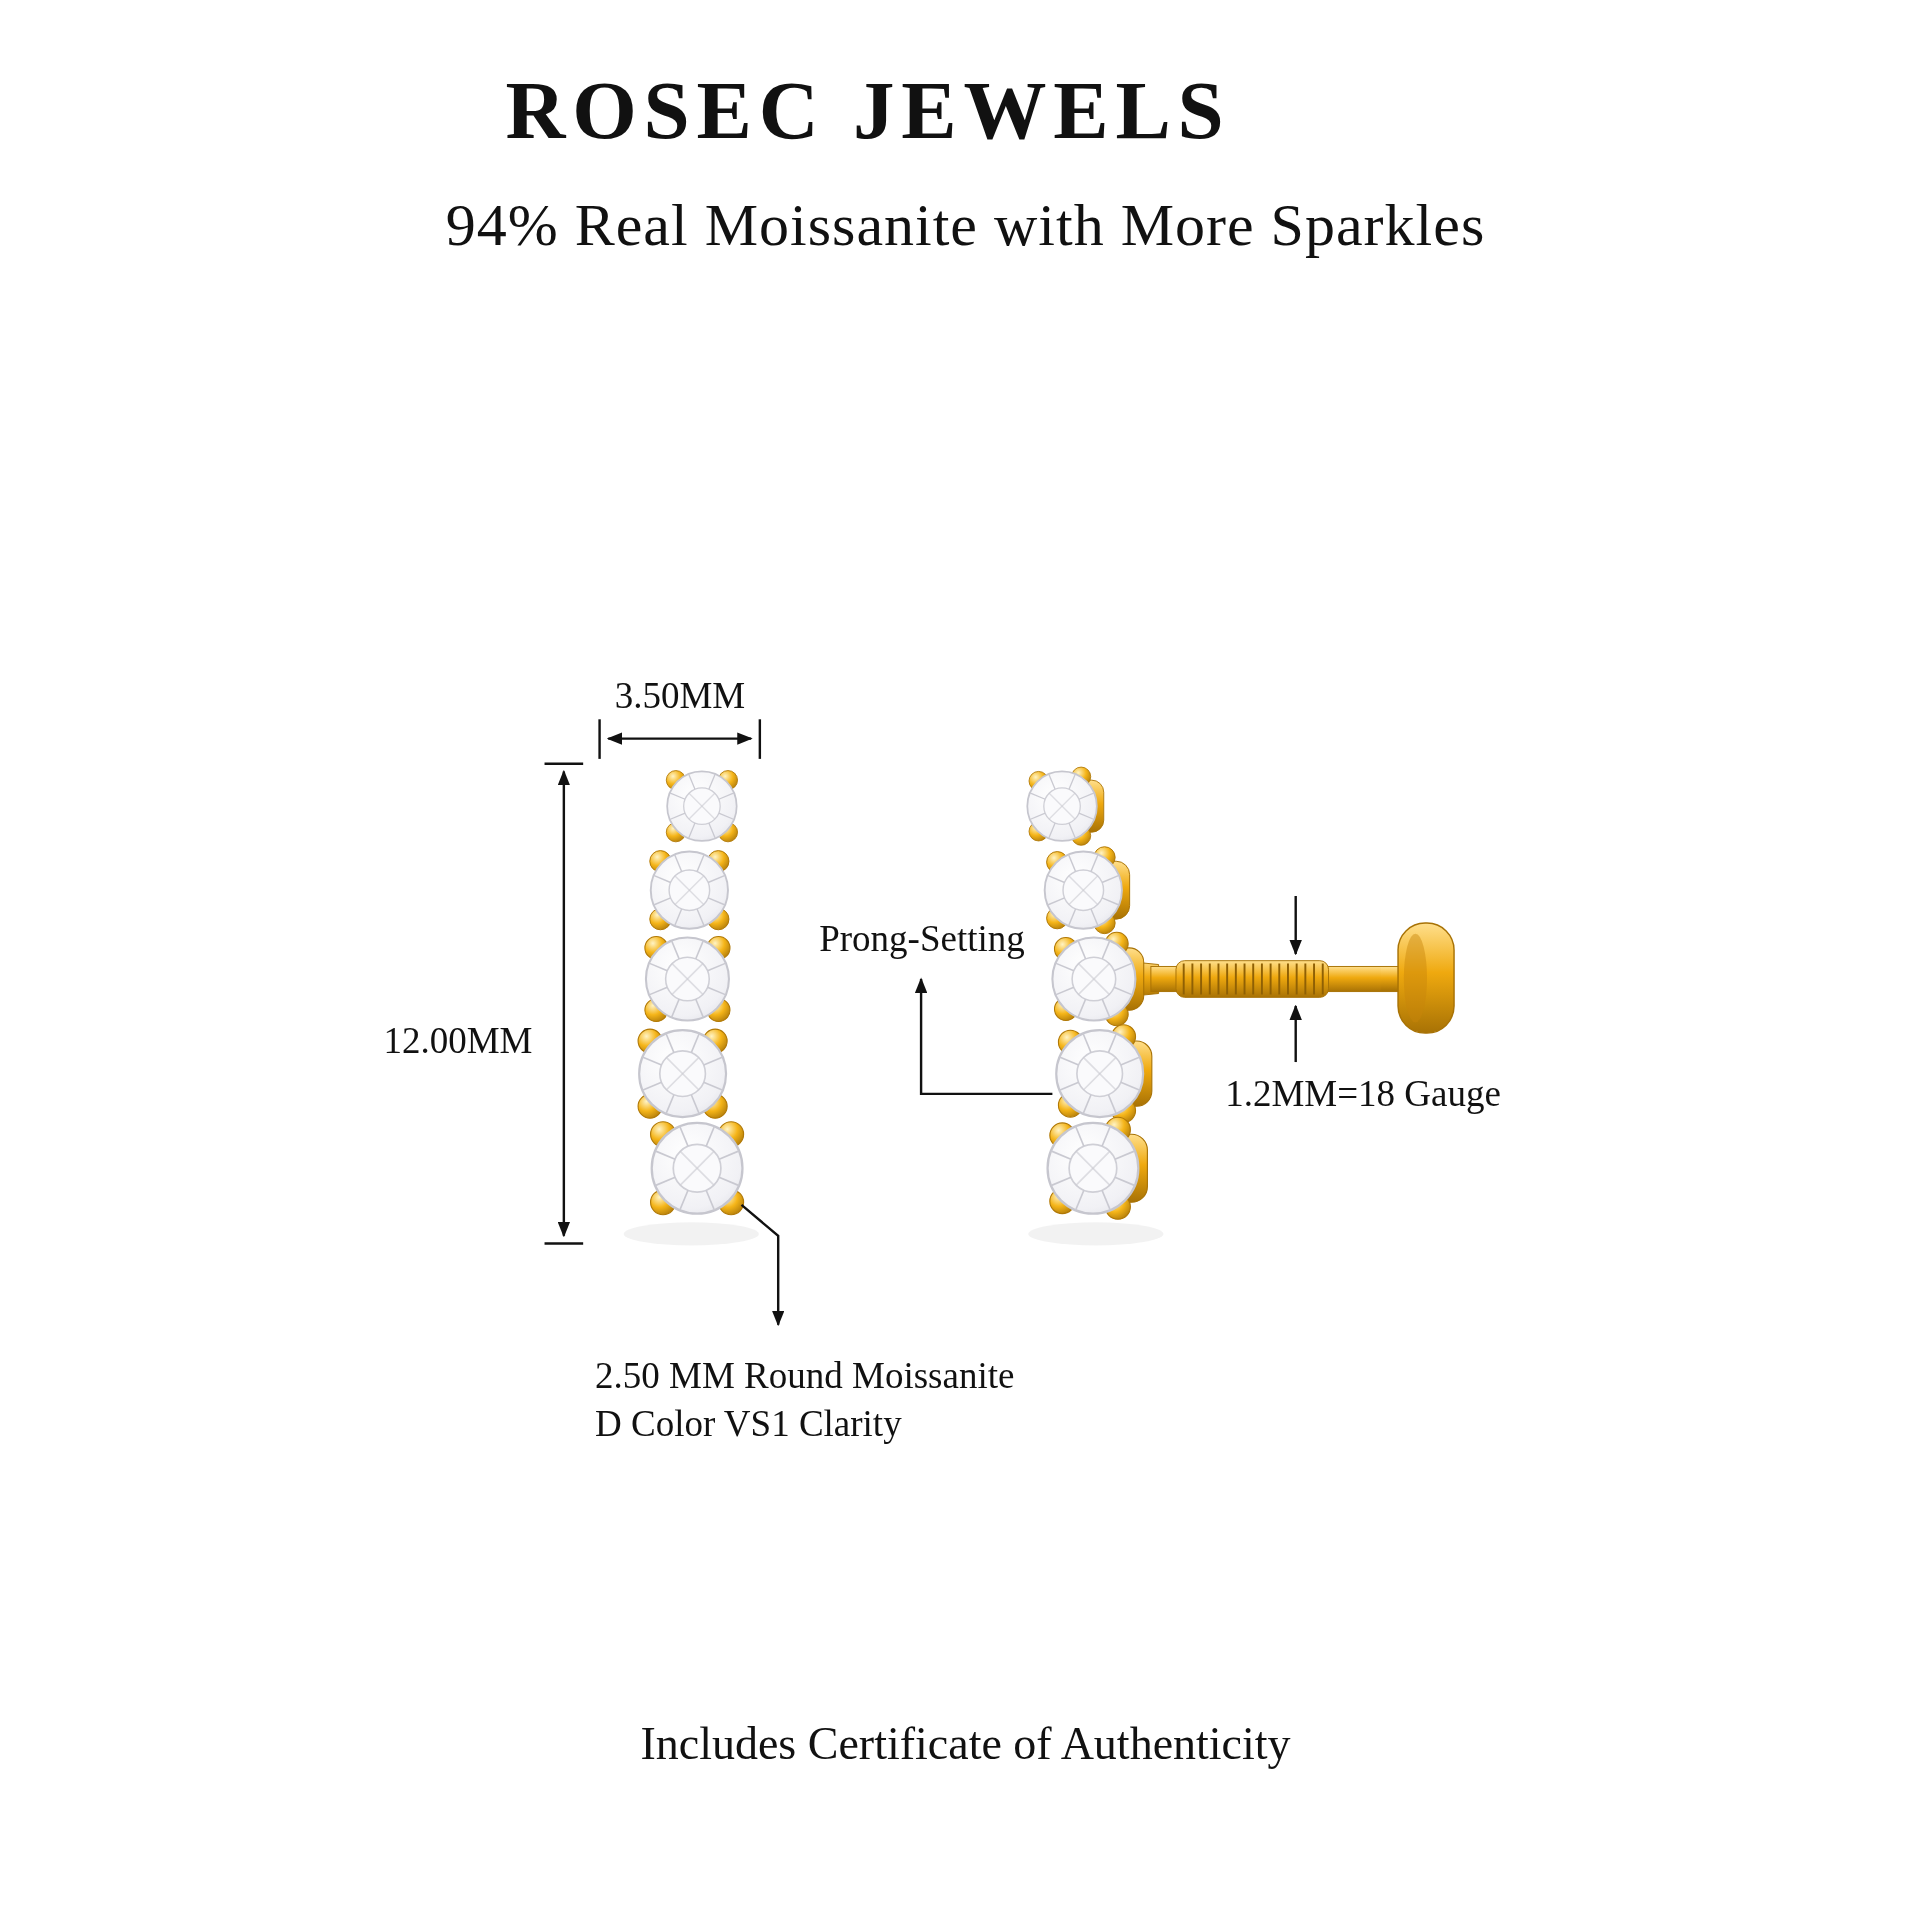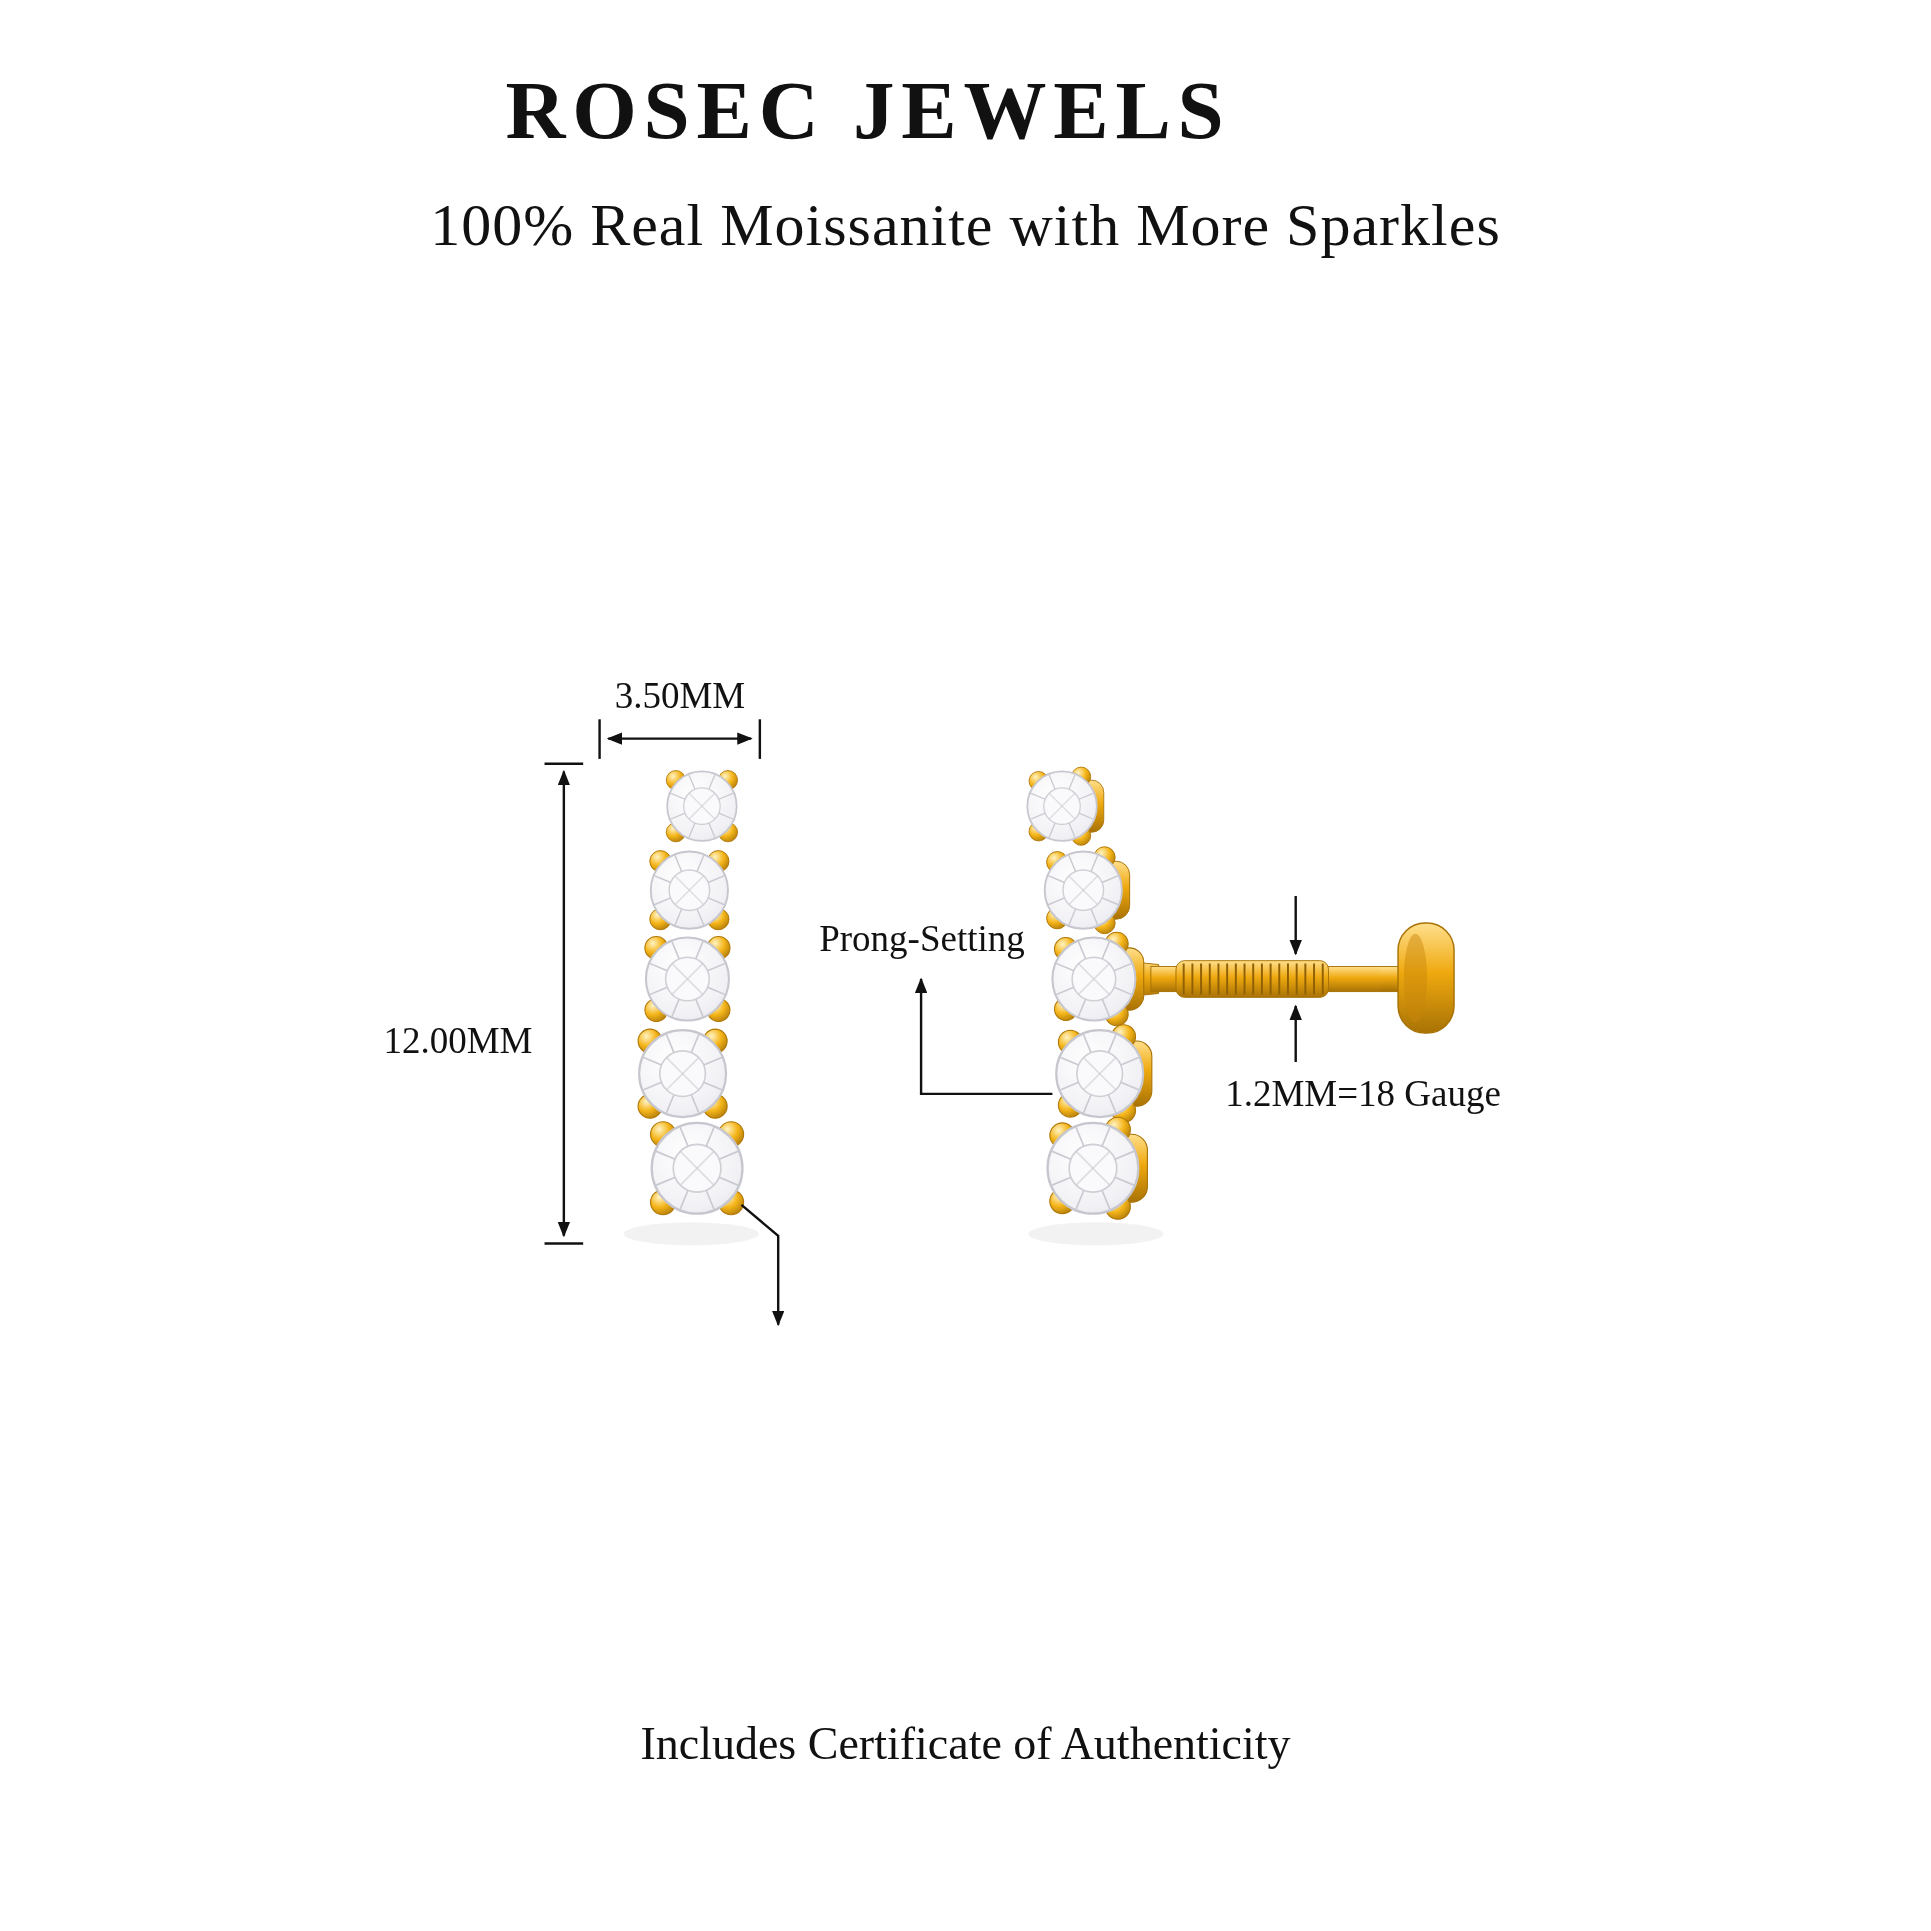--- a/index.html
+++ b/index.html
@@ -138,23 +138,27 @@
       <line x1="1342" y1="928" x2="1342" y2="988" marker-end="url(#ah)"></line>
       <line x1="1342" y1="1100" x2="1342" y2="1042" marker-end="url(#ah)"></line>
     </g>
 
     <g stroke="#111111" stroke-width="2.5" fill="none">
       <polyline points="768,1248 806,1280 806,1372" marker-end="url(#ah)"></polyline>
     </g>
   </svg>
 
   <div class="abs brand-title">ROSEC JEWELS</div>
-  <div class="abs tagline">100% Real Moissanite with More Sparkles</div>
+  <div class="abs tagline">94% Real Moissanite with More Sparkles</div>
 
   <div class="abs anno width-label">3.50MM</div>
   <div class="abs anno height-label">12.00MM</div>
   <div class="abs anno prong-label">Prong-Setting</div>
   <div class="abs anno gauge-label">1.2MM=18 Gauge</div>
 
+  <div class="abs anno stone-label">
+    <div>2.50 MM Round Moissanite</div>
+    <div>D Color VS1 Clarity</div>
+  </div>
 
   <div class="abs footer-note">Includes Certificate of Authenticity</div>
 </div>
 
 
 </body></html>

